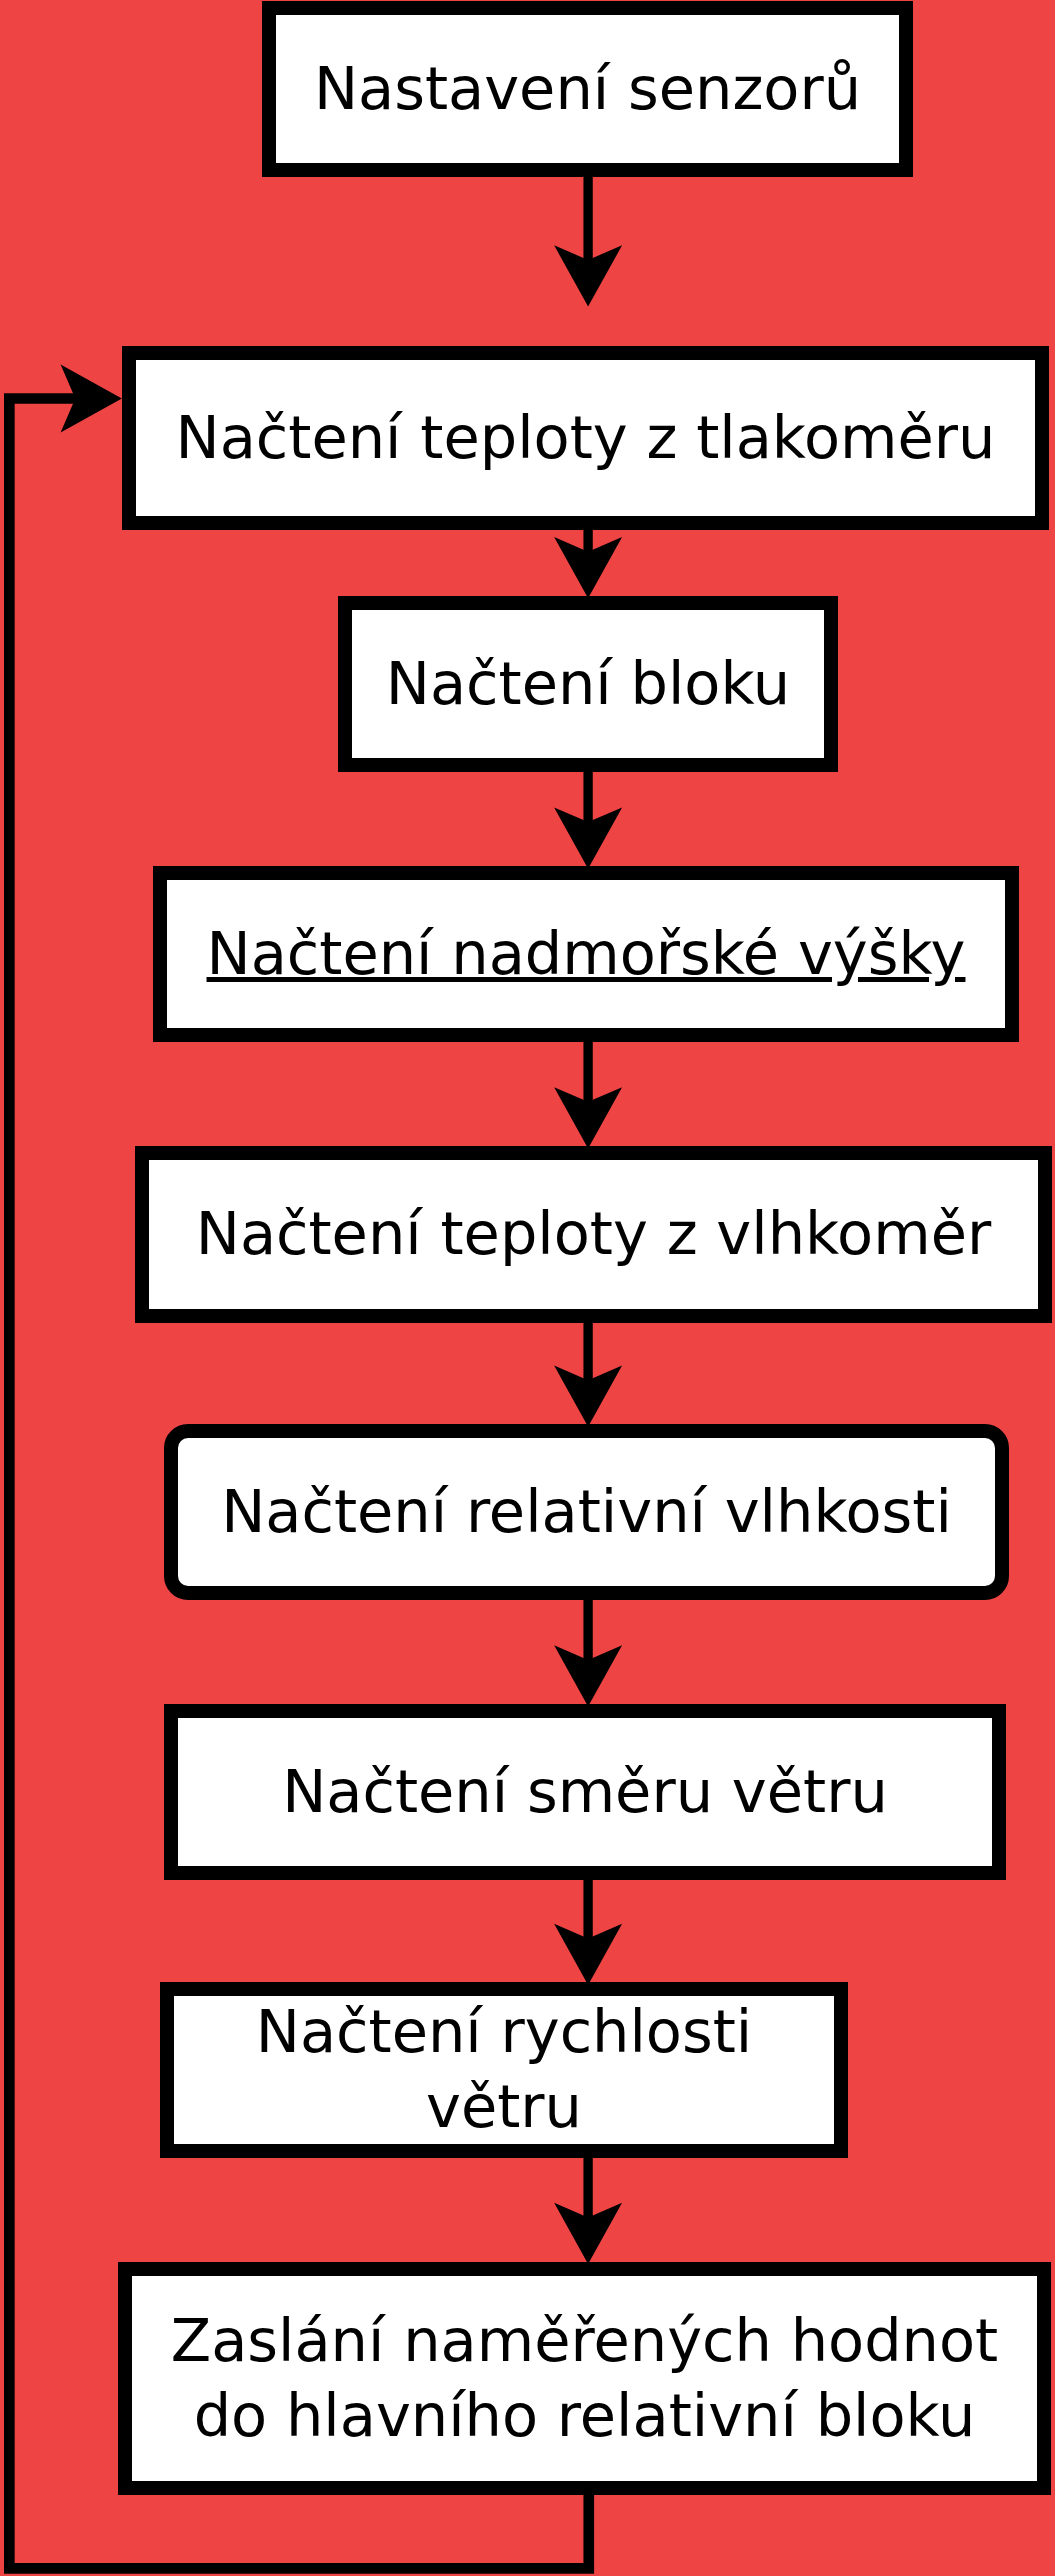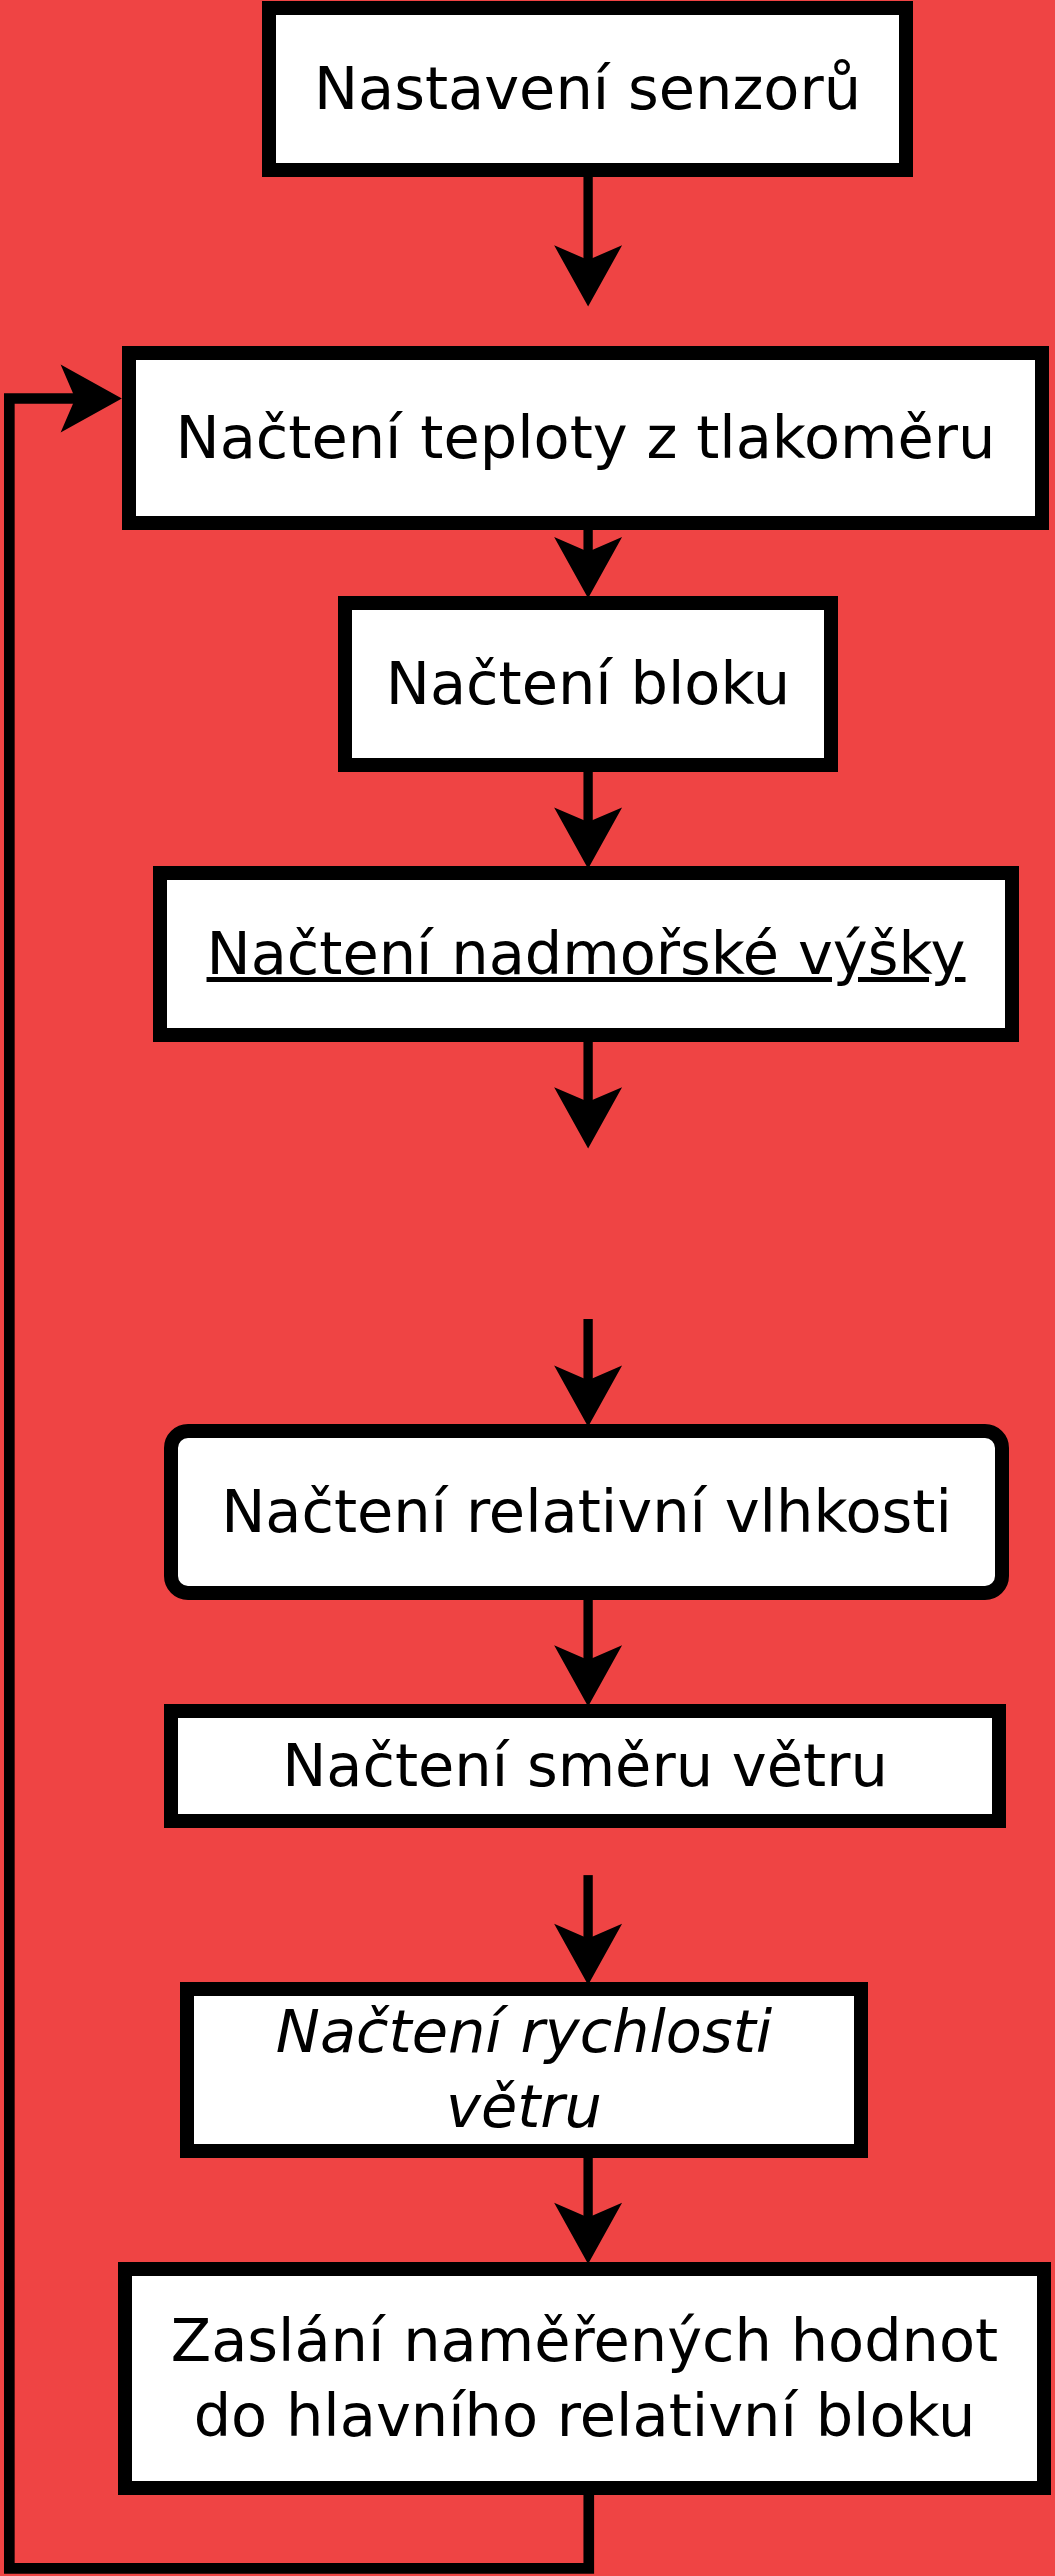--- a/index.html
+++ b/index.html
@@ -111,30 +111,33 @@
   </div>
 
   <div class="node" style="left:338px; top:596px; width:500px; height:176px;">
     <span class="node-label">Načtení bloku</span>
   </div>
 
   <div class="node" style="left:153px; top:866px; width:866px; height:176px;text-decoration:underline;">
     <span class="node-label">Načtení nadmořské výšky</span>
   </div>
 
+  <div class="node" style="left:135px; top:1146px; width:917px; height:177px;">
+    <span class="node-label">Načtení teploty z vlhkoměr</span>
+  </div>
 
   <div class="node" style="left:164px; top:1424px; width:845px; height:176px;border-radius:24px;">
     <span class="node-label">Načtení relativní vlhkosti</span>
   </div>
 
-  <div class="node" style="left:164px; top:1704px; width:842px; height:124px;">
+  <div class="node" style="left:164px; top:1704px; width:842px; height:176px;">
     <span class="node-label">Načtení směru větru</span>
   </div>
 
-  <div class="node" style="left:180px; top:1982px; width:688px; height:176px;font-style:italic;">
+  <div class="node" style="left:160px; top:1982px; width:688px; height:176px;">
     <span class="node-label">Načtení rychlosti větru</span>
   </div>
 
   <div class="node" style="left:118px; top:2262px; width:933px; height:233px;">
     <span class="node-label">Zaslání naměřených hodnot
 do hlavního relativní bloku</span>
   </div>
 
 </div>
 

